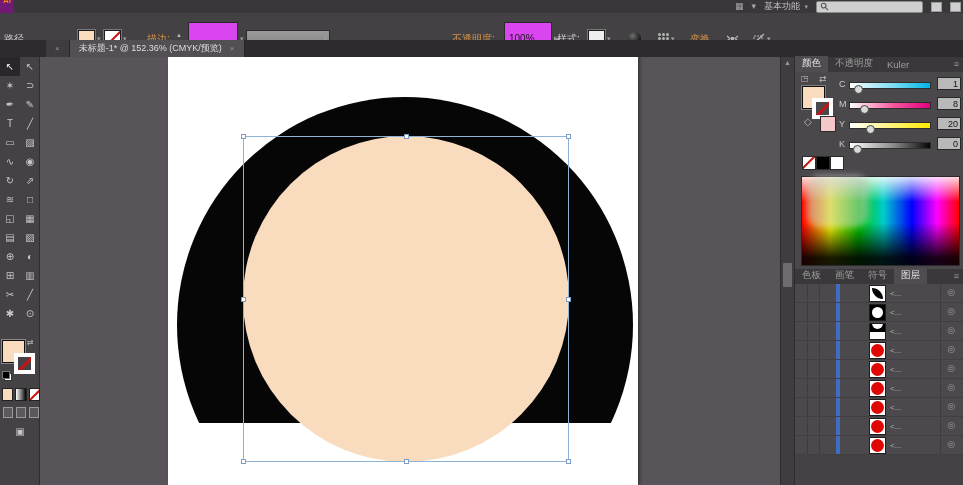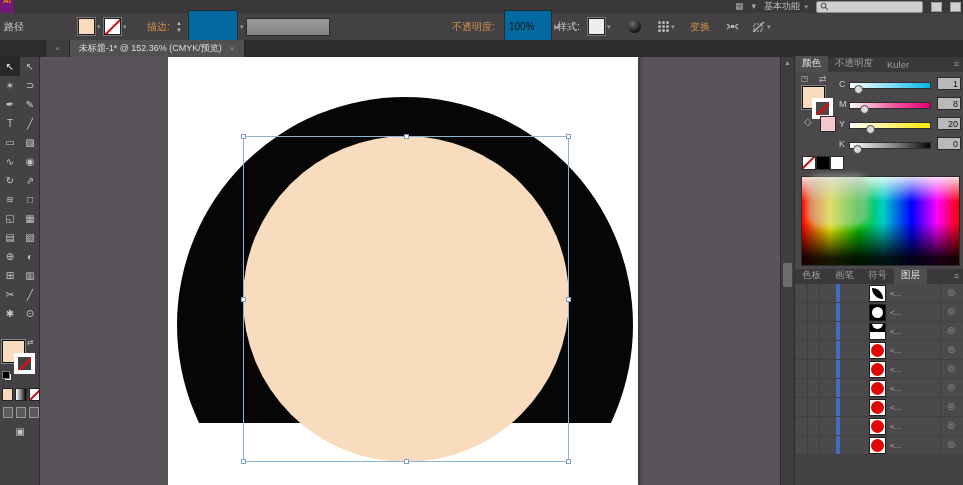--- a/index.html
+++ b/index.html
@@ -15,27 +15,27 @@
   .menu-item{padding:0 14px;white-space:nowrap;cursor:default;}
   #menu-right{margin-left:auto;display:flex;align-items:center;gap:8px;padding-right:2px;}
   .mini-ic{color:#a5a5a5;font-size:9px;}
   #workspace{color:#c2c2c2;font-size:9px;white-space:nowrap;}
   #searchbox{width:102px;height:10px;background:#cfcfcf;border:1px solid #8a8a8a;border-radius:2px;
              display:flex;align-items:center;padding-left:3px;}
   .winbtn{width:9px;height:8px;background:#cfcfcf;border:1px solid #9a9a9a;}
   
   #controlbar{position:absolute;left:0;top:13px;width:963px;height:27px;background:#444144;
               border-bottom:1px solid #2a282a;color:#cfcfcf;font-size:10px;}
-  .cb{position:absolute;top:0;height:27px;display:flex;align-items:center;text-align:right;}
+  .cb{position:absolute;top:12px;height:27px;display:flex;align-items:center;text-align:right;}
   .swatch{width:15px;height:15px;border:1px solid #1e1e1e;box-shadow:0 0 0 1px #777;}
   .none-sw{background:#fff;position:relative;overflow:hidden;}
   .none-sw::before{content:"";position:absolute;left:-3px;top:6px;width:24px;height:2px;background:#c81414;transform:rotate(-45deg);}
   .dd{color:#9a9a9a;font-size:7px;margin-left:2px;}
   .link{color:#cf9248;}
-  .lightbox{background:#0369a1;color:#161616;height:16px;display:flex;align-items:center;
+  .lightbox{background:#d946ef;color:#161616;height:16px;display:flex;align-items:center;
             padding:8px 4px;border:1px solid #2a2a2a;font-size:10px;}
   .greybox{background:linear-gradient(#9a9a9a,#858585);height:16px;border:1px solid #2a2a2a;position:relative;}
   .greybox .dd{position:absolute;right:2px;top:4px;}
   .stepper{display:flex;flex-direction:column;font-size:6px;color:#bbb;line-height:7px;margin-right:1px;}
   #strokestyle{background:#e9e9e9;color:#111;height:16px;display:flex;align-items:center;gap:6px;
                padding:0 6px;border:1px solid #2a2a2a;}
   #strokestyle .line{width:44px;height:2px;background:#000;}
   .sphere{width:13px;height:13px;border-radius:50%;background:radial-gradient(circle at 35% 30%,#6e6e6e,#141414 70%);}
   .dotgrid{display:grid;grid-template-columns:repeat(3,3px);grid-gap:1px;}
   .dotgrid i{width:3px;height:3px;background:#b5b5b5;border-radius:50%;}

